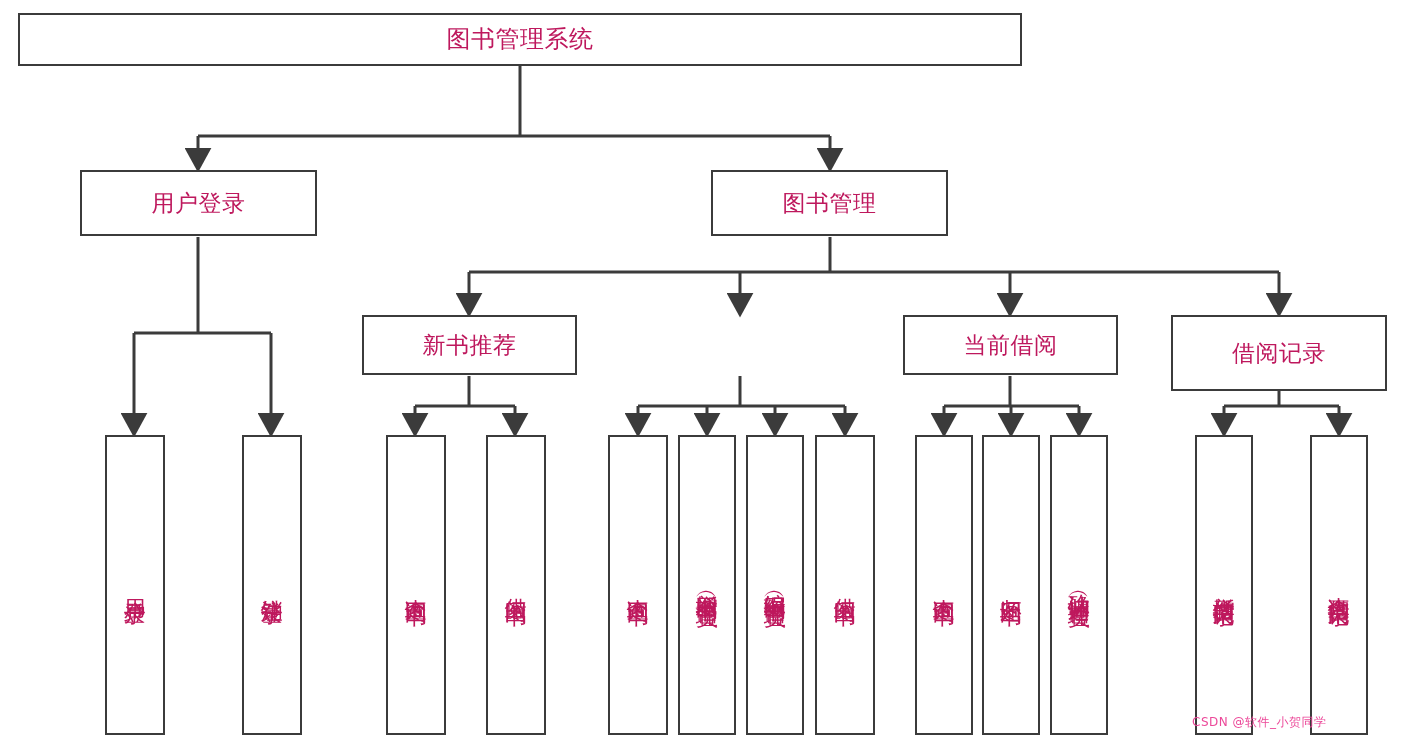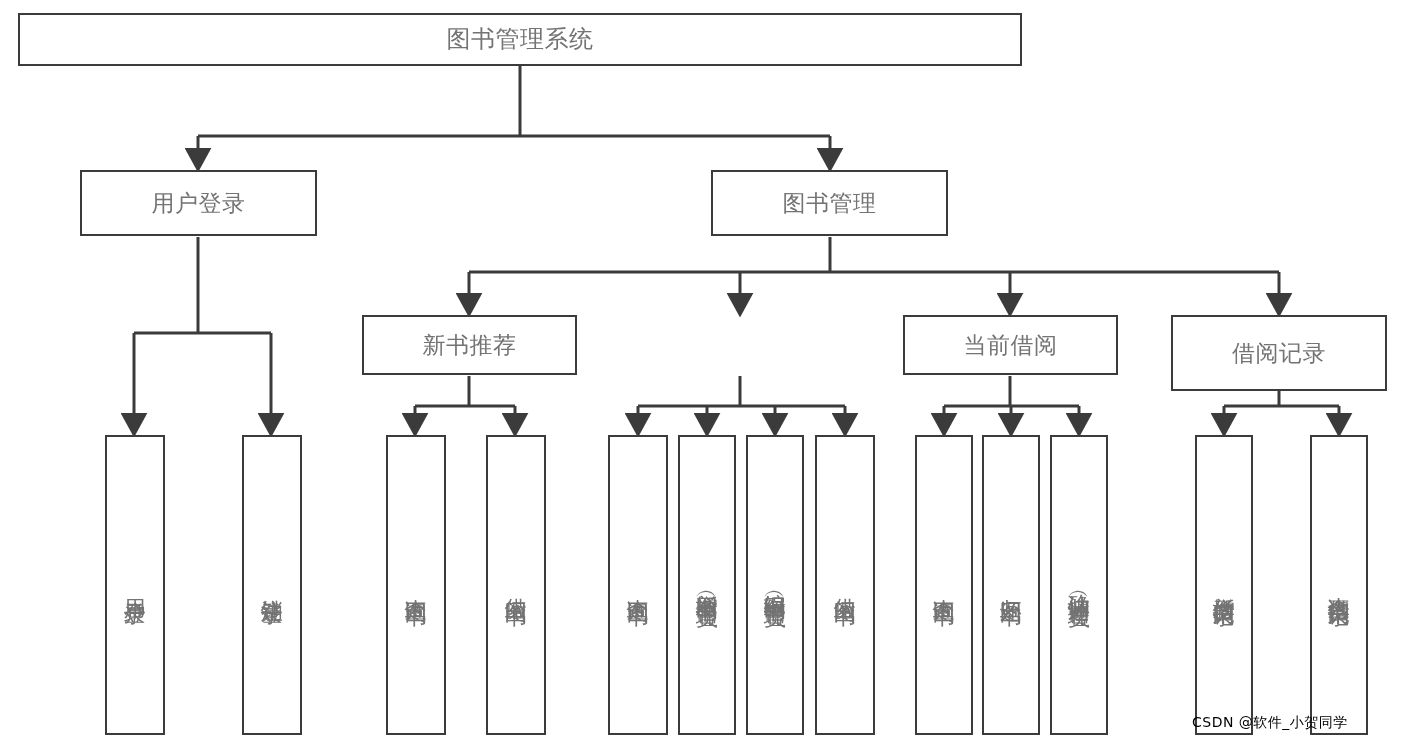--- a/index.html
+++ b/index.html
@@ -27,21 +27,21 @@
     pointer-events: none;
   }
   .node {
     position: absolute;
     box-sizing: border-box;
     background: #ffffff;
     border: 2px solid #3b3b3b;
     display: flex;
     align-items: center;
     justify-content: center;
-    color: #737373;
+    color: #be185d;
     z-index: 2;
   }
   .node .label {
     display: block;
     text-align: center;
     line-height: 1.16;
     letter-spacing: 0.5px;
   }
   
   .node.h .label {
@@ -58,22 +58,22 @@
   .node.v .label {
     writing-mode: vertical-rl;
     text-orientation: upright;
     font-size: 22px;
     line-height: 1.25;
     letter-spacing: 2px;
     max-height: 288px;
   }
   .watermark {
     position: absolute;
-    font-size: 14px;
-    color: #000000;
+    font-size: 12px;
+    color: #ec4899;
     white-space: nowrap;
     z-index: 3;
     letter-spacing: 0.5px;
   }
 </style>
 </head>
 <body>
 
 <div id="diagram-root">
 

